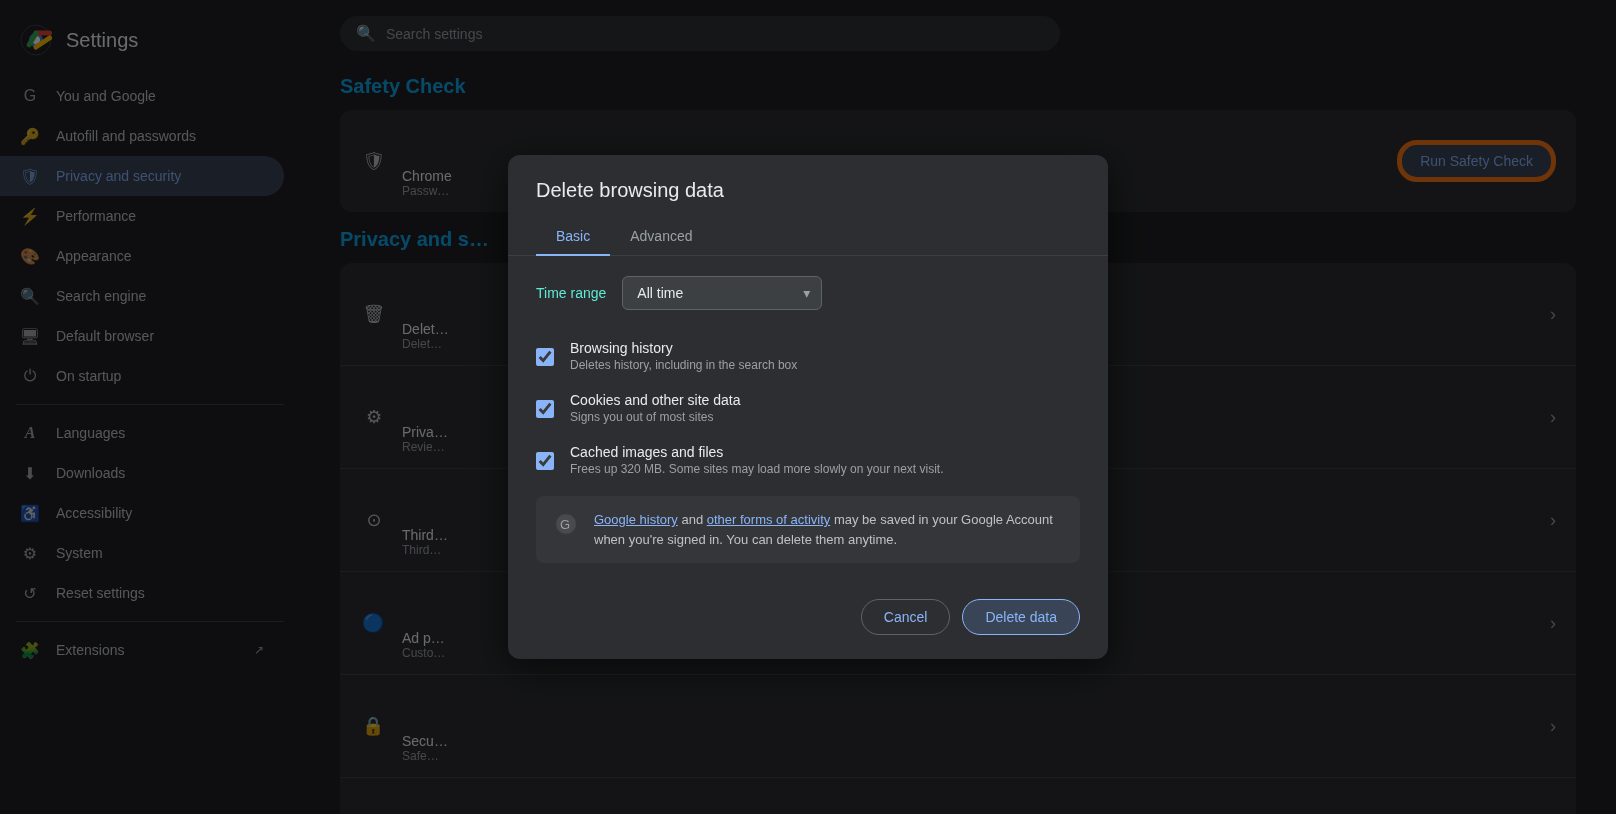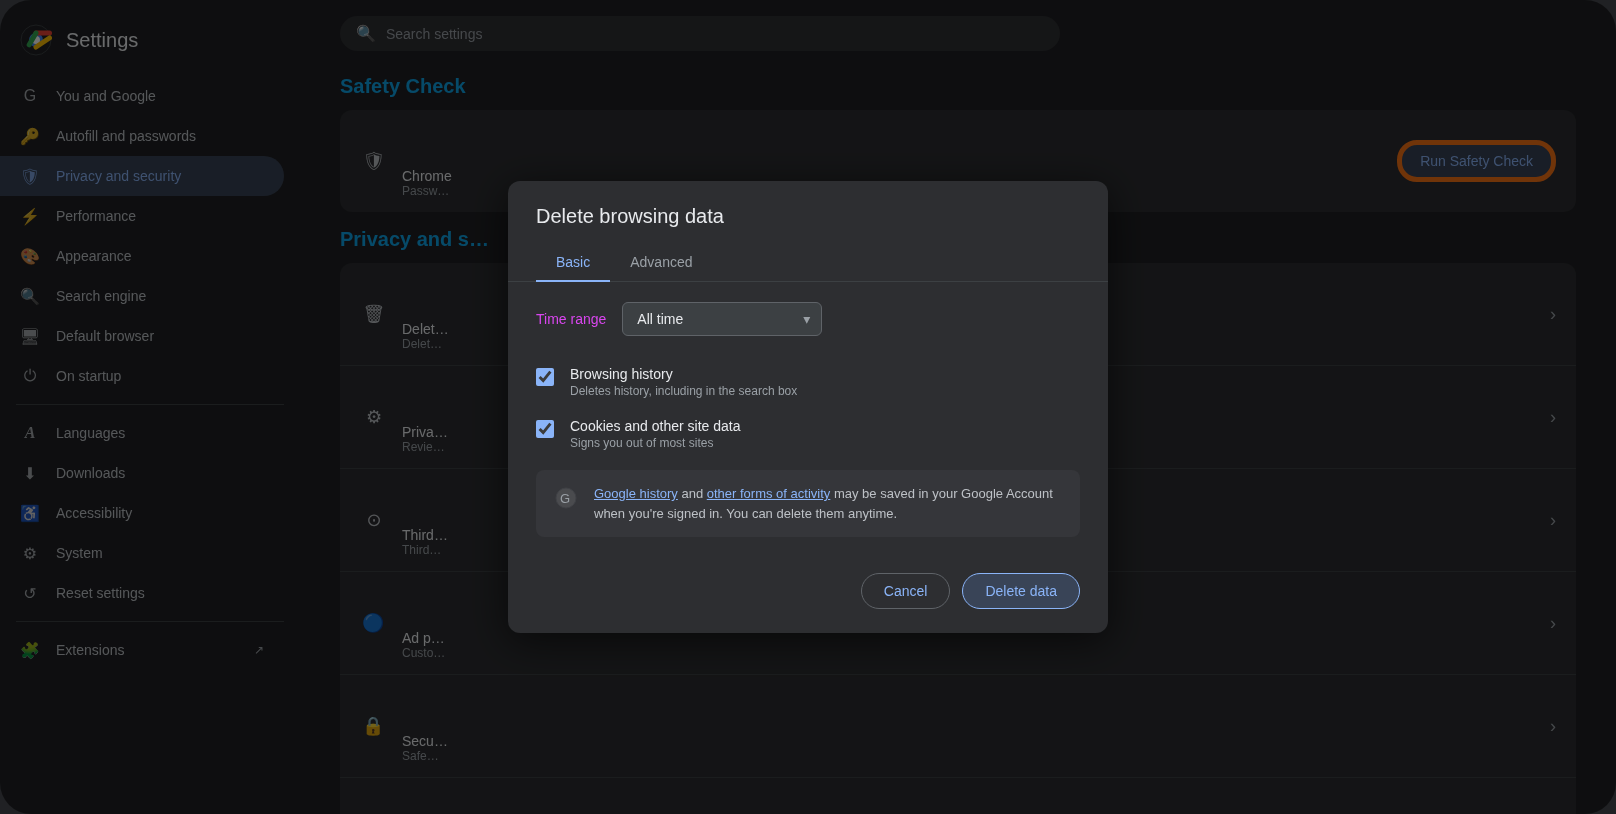--- a/index.html
+++ b/index.html
@@ -158,21 +158,20 @@
     
     .overlay {
       position: fixed;
       top: 0; left: 0;
       width: 100%; height: 100%;
       background: rgba(0,0,0,0.55);
       z-index: 100;
       display: flex;
       align-items: center;
       justify-content: center;
-      border-radius: 31px;
     }
     .dialog {
       background: #2d2e31;
       border-radius: 12px;
       width: 600px;
       max-width: 95vw;
       padding: 0;
       box-shadow: 0 8px 40px rgba(0,0,0,0.6);
       overflow: hidden;
     }
@@ -204,21 +203,21 @@
       padding: 20px 28px;
     }
     .time-range-row {
       display: flex;
       align-items: center;
       gap: 16px;
       margin-bottom: 20px;
     }
     .time-range-label {
       font-size: 14px;
-      color: #d946ef;
+      color: #5eead4;
       white-space: nowrap;
     }
     .time-range-select {
       background: #3c4043;
       color: #e8eaed;
       border: 1px solid #5f6368;
       border-radius: 6px;
       padding: 8px 36px 8px 14px;
       font-size: 14px;
       appearance: none;
@@ -235,21 +234,21 @@
       content: '▾';
       position: absolute;
       right: 12px;
       top: 50%;
       transform: translateY(-50%);
       pointer-events: none;
       color: #9aa0a6;
     }
     .checkbox-item {
       display: flex;
-      align-items: flex-start;
+      align-items: center;
       gap: 16px;
       padding: 10px 0;
     }
     .checkbox-item input[type=checkbox] {
       width: 18px; height: 18px;
       accent-color: #8ab4f8;
       margin-top: 2px;
       cursor: pointer;
       flex-shrink: 0;
     }
@@ -510,20 +509,27 @@
       </div>
 
       <div class="checkbox-item">
         <input type="checkbox" id="cookies" checked="" style="">
         <div>
           <div class="checkbox-text-label">Cookies and other site data</div>
           <div class="checkbox-text-sub">Signs you out of most sites</div>
         </div>
       </div>
 
+      <div class="checkbox-item">
+        <input type="checkbox" id="cached" checked="" style="">
+        <div>
+          <div class="checkbox-text-label">Cached images and files</div>
+          <div class="checkbox-text-sub">Frees up 320 MB. Some sites may load more slowly on your next visit.</div>
+        </div>
+      </div>
 
       <div class="info-box">
         <div class="info-box-icon">
           <svg width="22" height="22" viewBox="0 0 22 22" fill="none" xmlns="http://www.w3.org/2000/svg">
             <circle cx="11" cy="11" r="10" fill="#fff" opacity="0.1" stroke="#9aa0a6" stroke-width="1"></circle>
             <text x="5" y="16" font-size="13" fill="#9aa0a6" font-family="Arial">G</text>
           </svg>
         </div>
         <div class="info-box-text">
           <a href="#">Google history</a>

